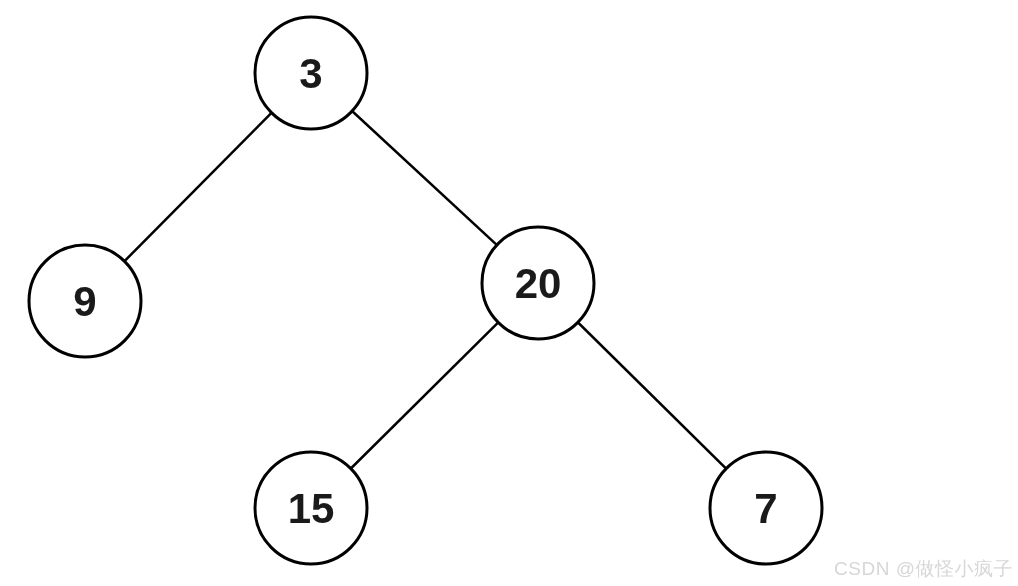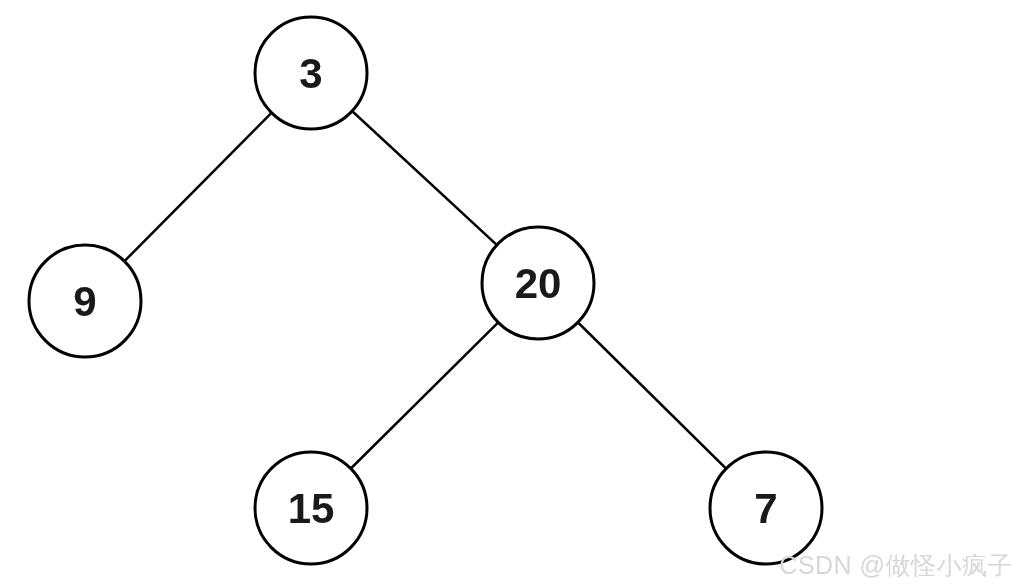--- a/index.html
+++ b/index.html
@@ -30,21 +30,21 @@
     font-family: "Liberation Sans", sans-serif;
     font-weight: bold;
     font-size: 42px;
     fill: #1a1a1a;
     text-anchor: middle;
   }
   .watermark {
     position: absolute;
     right: 5px;
     bottom: 4px;
-    font-size: 25px;
+    font-size: 19px;
     color: #d7d7d7;
     letter-spacing: 0.5px;
     white-space: nowrap;
     user-select: none;
   }
 </style>
 </head>
 <body>
 
 <div class="canvas-wrap">

